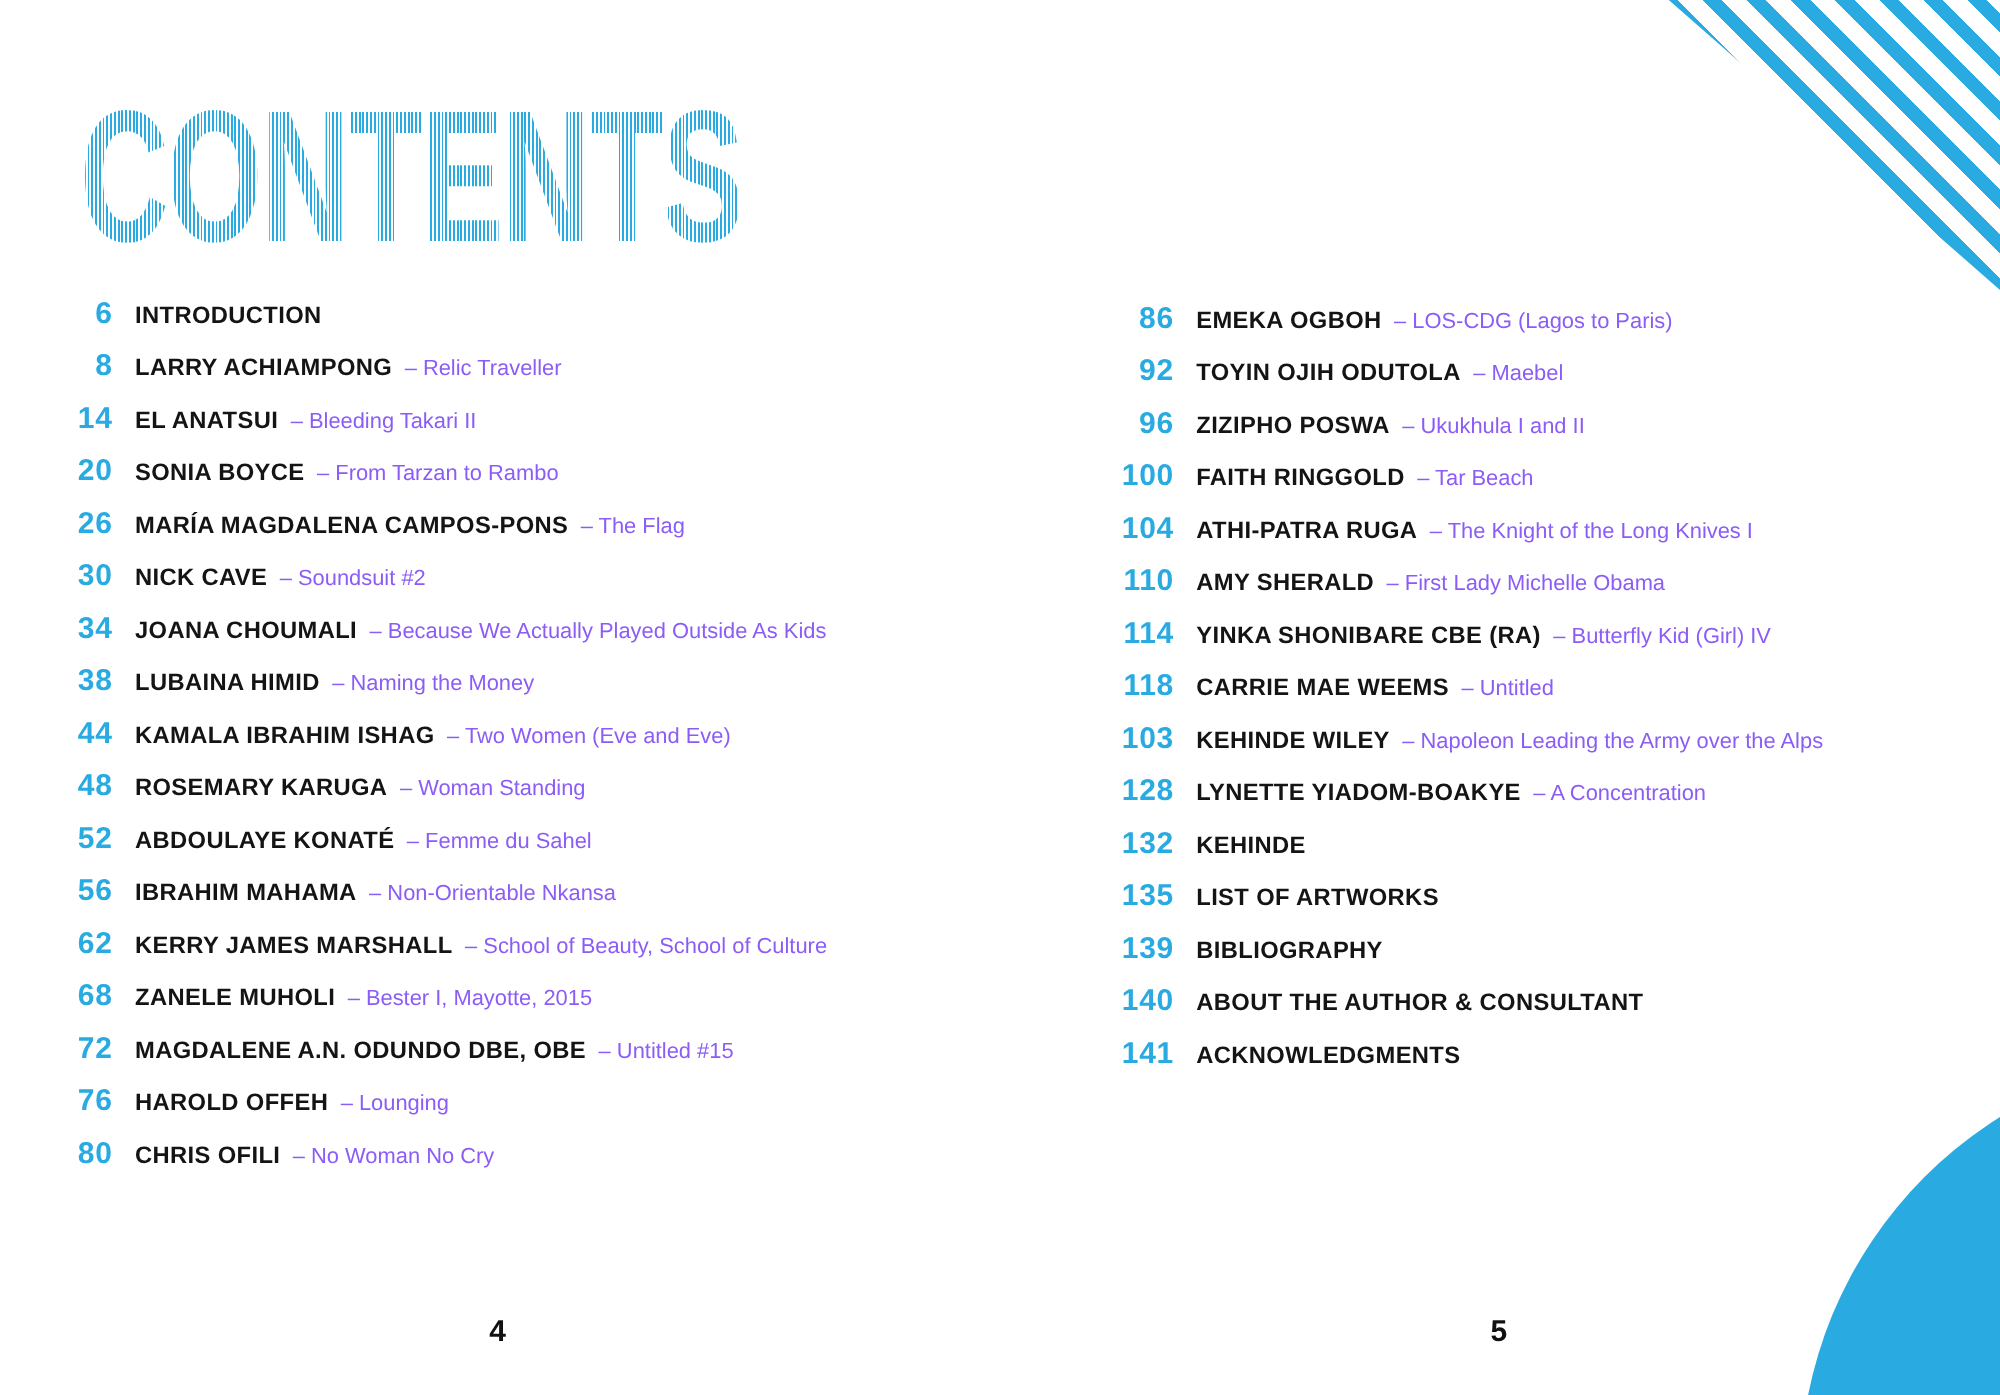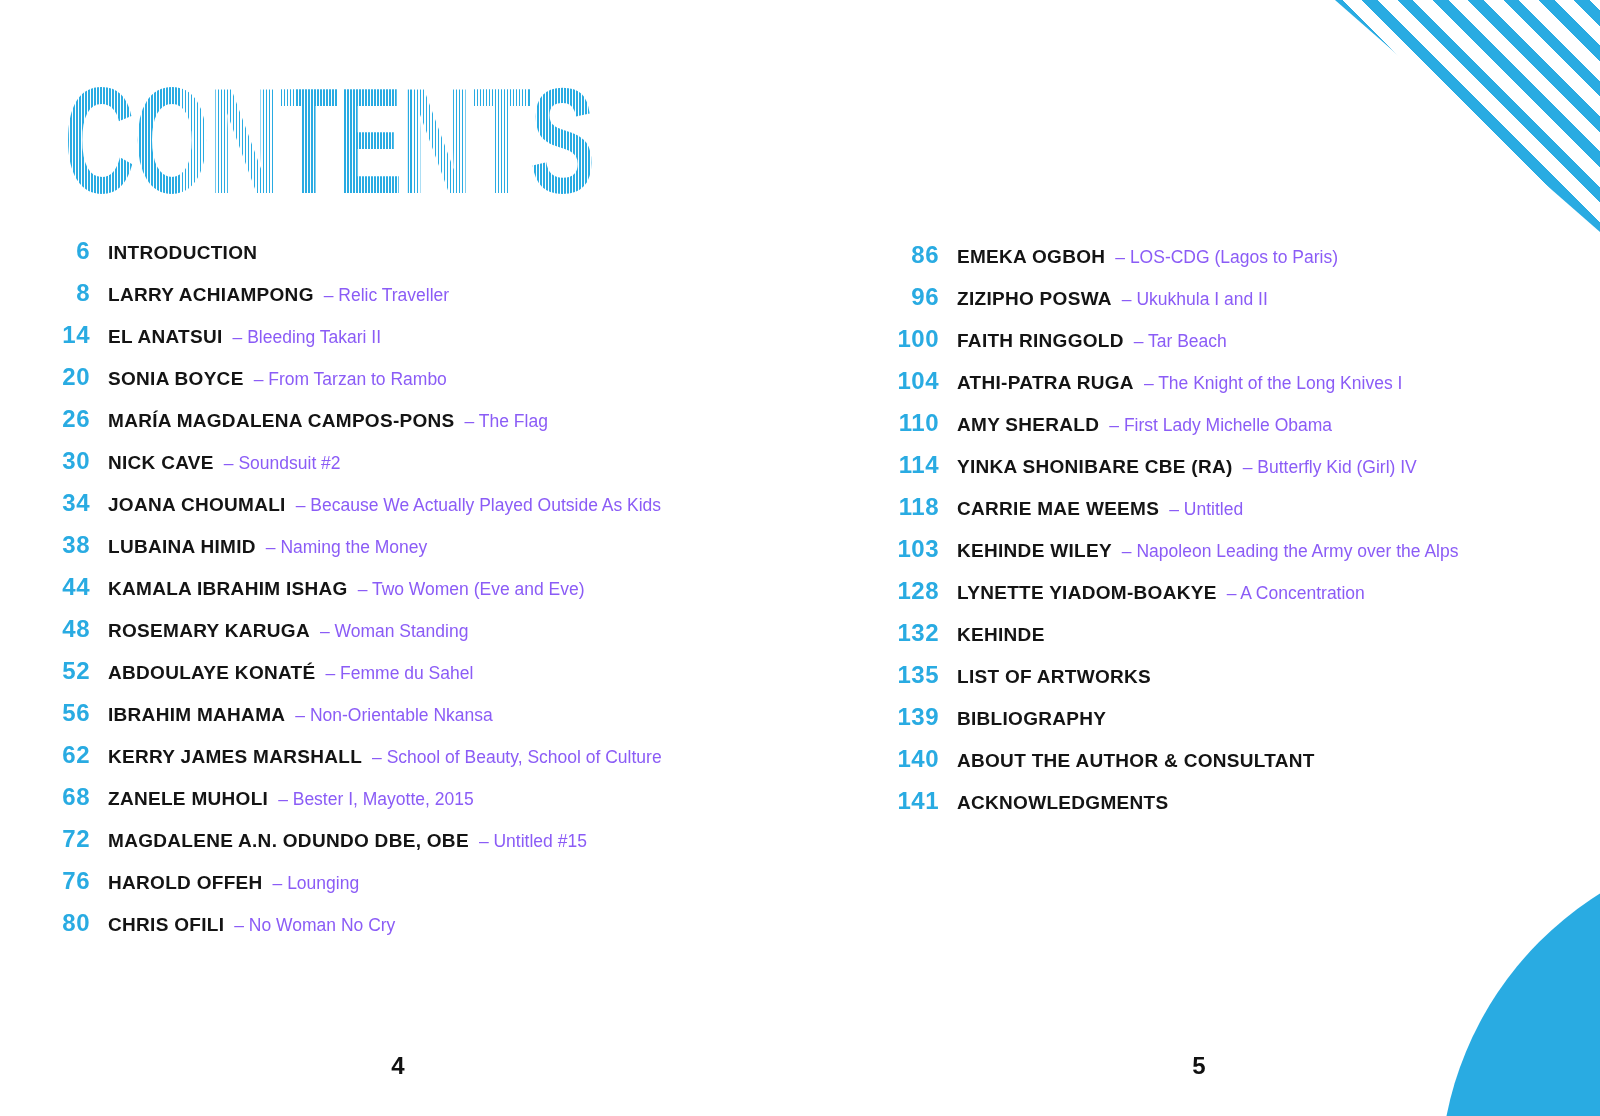--- a/index.html
+++ b/index.html
@@ -205,20 +205,25 @@
     <span class="work">– No Woman No Cry</span>
   </div>
     </div>
   <div class="col col-right" id="col-right">
       <div class="row">
     <span class="num">86</span>
     <span class="name">EMEKA OGBOH</span>
     <span class="work">– LOS-CDG (Lagos to Paris)</span>
   </div>
       <div class="row">
+    <span class="num">92</span>
+    <span class="name">TOYIN OJIH ODUTOLA</span>
+    <span class="work">– Maebel</span>
+  </div>
+      <div class="row">
     <span class="num">96</span>
     <span class="name">ZIZIPHO POSWA</span>
     <span class="work">– Ukukhula I and II</span>
   </div>
       <div class="row">
     <span class="num">100</span>
     <span class="name">FAITH RINGGOLD</span>
     <span class="work">– Tar Beach</span>
   </div>
       <div class="row">

